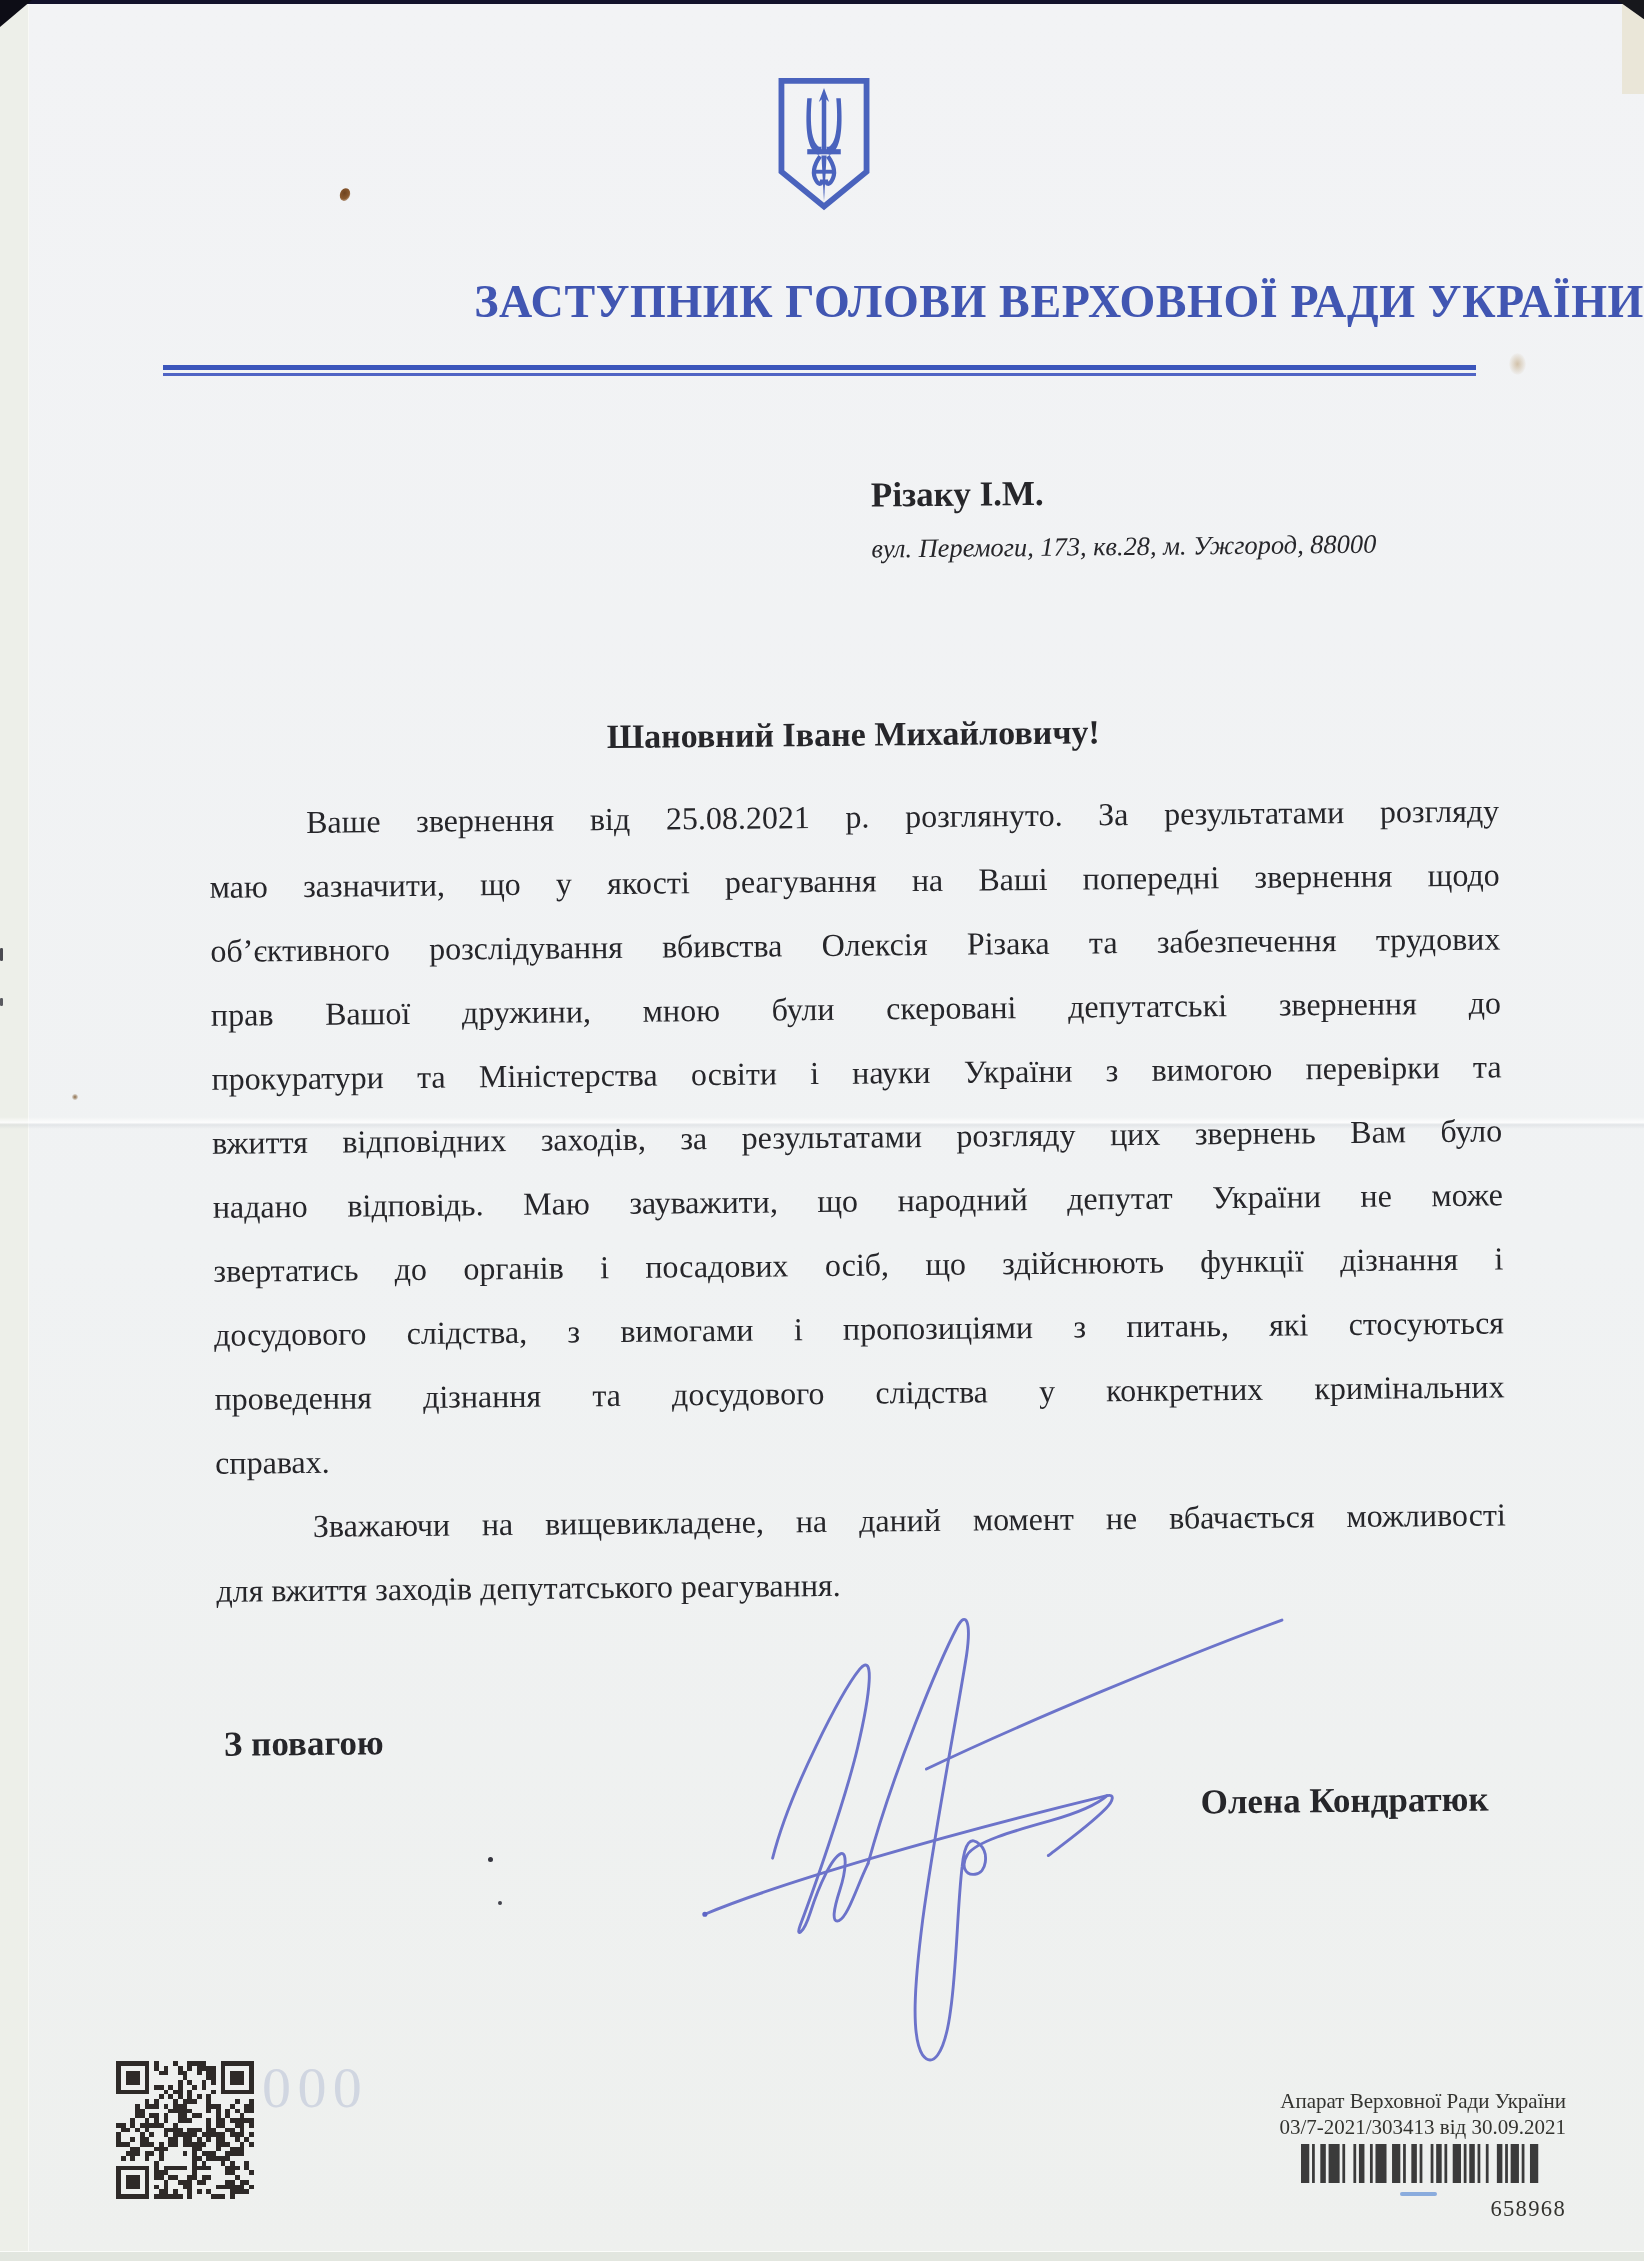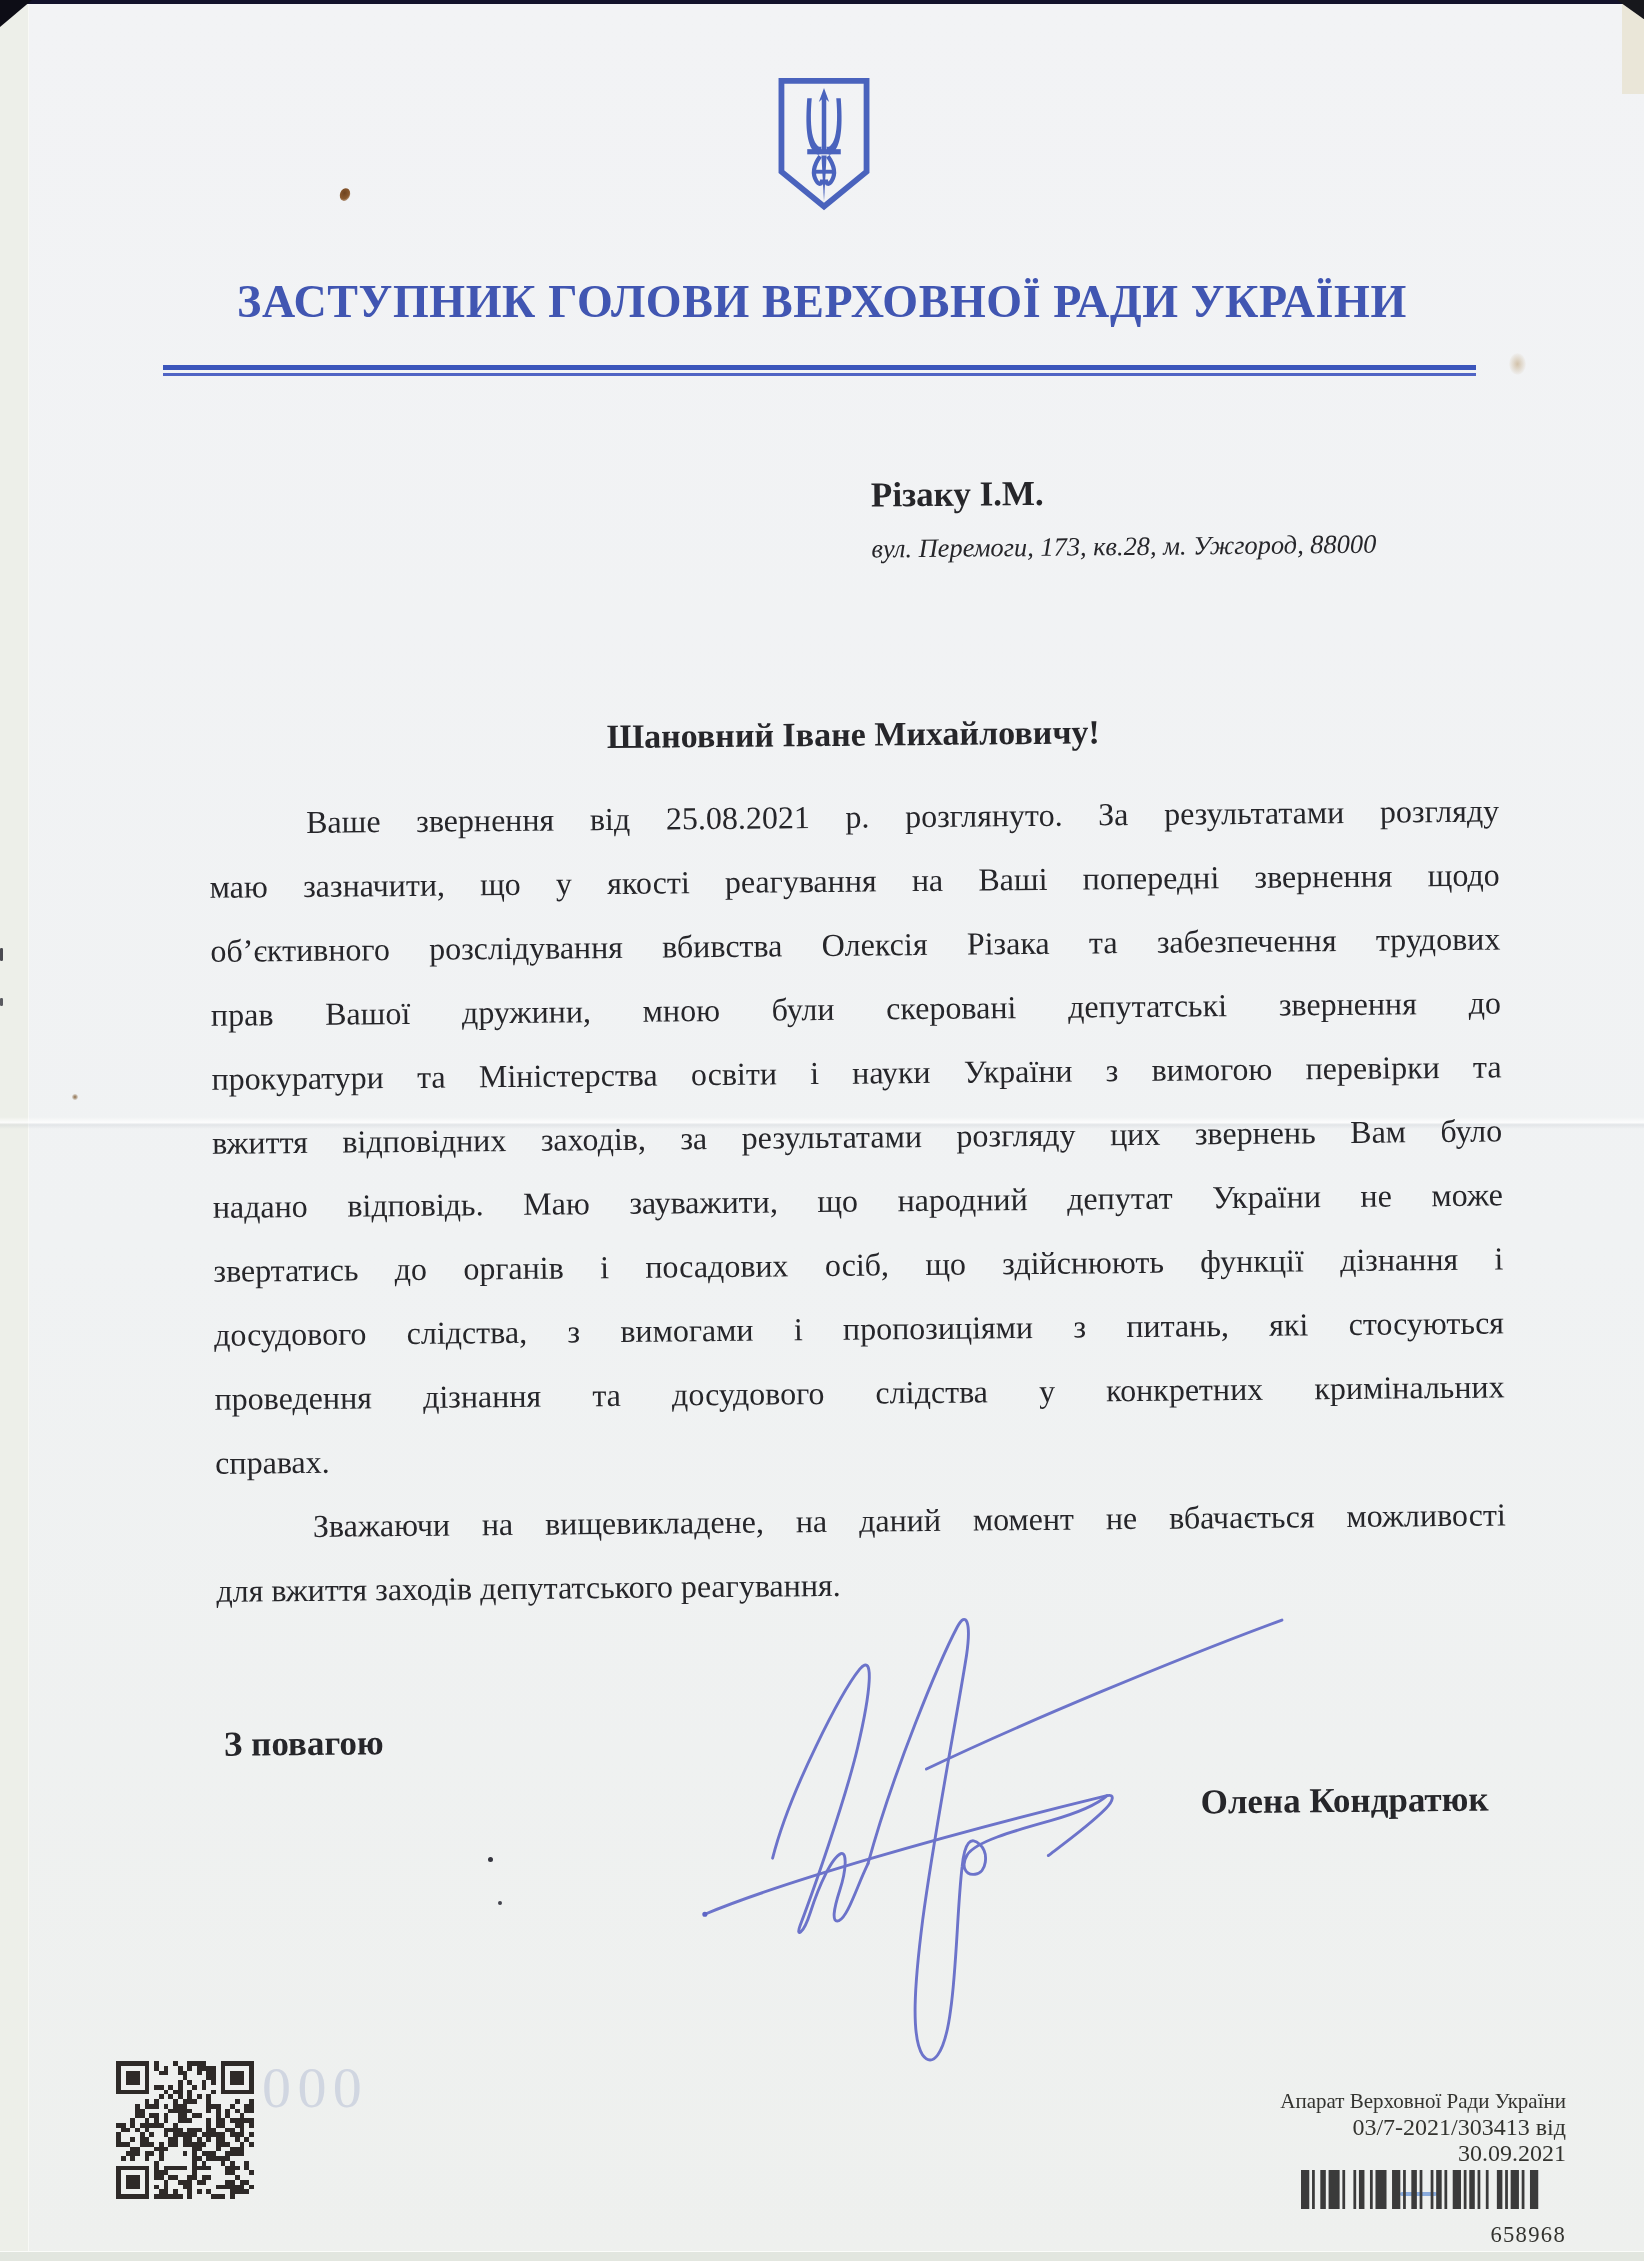--- a/index.html
+++ b/index.html
@@ -23,21 +23,21 @@
   .speck-tan{left:1509px;top:353px;width:17px;height:22px;background:radial-gradient(ellipse,#b99a6d 0%,rgba(185,154,109,0) 75%);opacity:.55;}
   .edge-dash1{left:0;top:948px;width:3.2px;height:13px;background:#4a4a50;border-radius:1.3px;}
   .edge-dash2{left:0;top:998px;width:2.6px;height:8.4px;background:#5a5a60;border-radius:1.3px;}
   .ink-dot1{left:488px;top:1857px;width:5.2px;height:5.2px;background:#35353f;}
   .ink-dot2{left:498px;top:1901px;width:3.9px;height:3.9px;background:#44444e;}
   .blue-dash{left:1400px;top:2192px;width:37px;height:3.9px;background:#5f8fd6;border-radius:1.9px;opacity:.7;}
 
   
   .emblem{position:absolute;left:775px;top:75px;width:98px;height:138px;}
   .letter-title{
-    position:absolute;left:0;right:0;top:275px;margin:0;text-align:center;
+    position:absolute;left:0;right:0;top:275px;margin:0;text-align:right;
     font-size:46px;font-weight:bold;letter-spacing:0.6px;color:#4156b2;
   }
   .rule1{position:absolute;left:163px;top:365px;width:1313px;height:4.5px;background:#3b55bb;}
   .rule2{position:absolute;left:163px;top:373px;width:1313px;height:2.6px;background:#5064c4;}
 
   
   .content{position:absolute;inset:0;transform:rotate(-0.55deg);transform-origin:822px 1225px;}
   .recipient{position:absolute;left:878px;top:476px;}
   .recipient-name{font-size:35px;font-weight:bold;}
   .recipient-address{font-size:26.4px;font-style:italic;margin-top:18px;}
@@ -48,21 +48,21 @@
   .jline.last{text-align-last:left;}
   .closing{position:absolute;left:219px;top:1719px;font-size:35px;font-weight:bold;}
   .signature-svg{position:absolute;left:658px;top:1560px;width:632px;height:509px;}
   .signer-name{position:absolute;left:967px;top:1786px;width:516px;text-align:right;font-size:35px;font-weight:bold;}
 
   
   .qr{position:absolute;left:116px;top:2061px;width:138px;height:138px;}
   .watermark{position:absolute;left:262px;top:2054px;font-size:58px;letter-spacing:6.4px;color:rgba(148,161,196,.33);}
   .footer-right{position:absolute;left:1275px;top:2088px;width:291px;text-align:right;color:#33332f;}
   .footer-org{font-size:21px;line-height:26px;}
-  .footer-ref{font-size:24px;line-height:26px;}
+  .footer-ref{font-size:21px;line-height:26px;}
   .barcode{display:block;margin:3.9px auto 0;width:240px;height:39px;}
   .barcode-number{font-size:22.6px;letter-spacing:1.3px;margin-top:13px;}
 </style>
 </head>
 <body>
 
 <div class="page">
 
   <div class="edge-top"></div>
   <div class="edge-left"></div>

